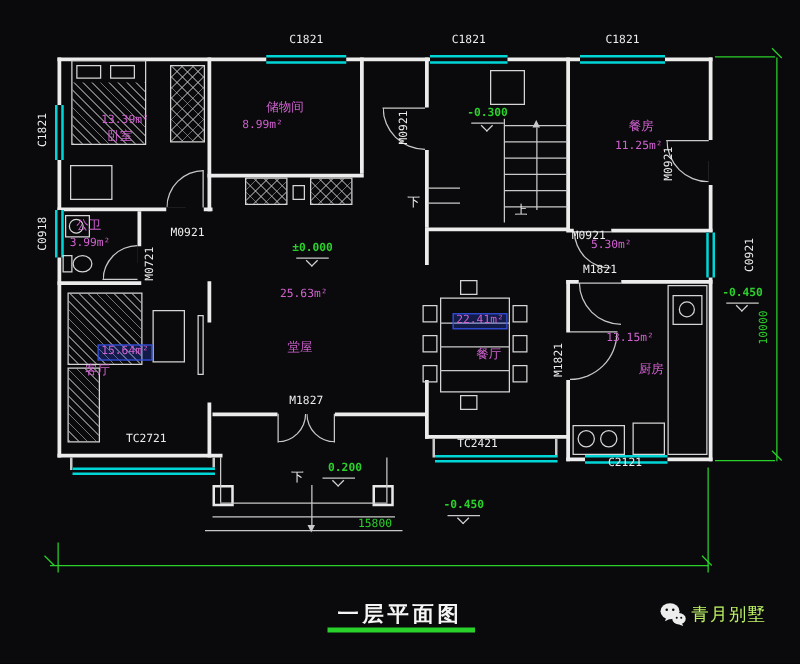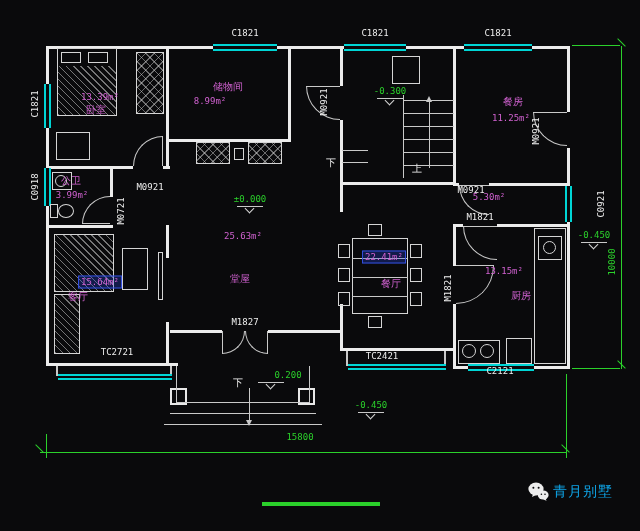--- a/index.html
+++ b/index.html
@@ -25,27 +25,27 @@
   .tickg { position:absolute; width:11px; height:1px; background:#2bd12b; transform:rotate(45deg); }
   .vmark { position:absolute; width:7px; height:7px; border-left:1px solid #d5d5d5; border-bottom:1px solid #d5d5d5; transform:rotate(-45deg); }
   .tri-up   { position:absolute; width:0; height:0; border-left:3px solid transparent; border-right:3px solid transparent; border-bottom:6px solid #c9c9c9; }
   .tri-down { position:absolute; width:0; height:0; border-left:3px solid transparent; border-right:3px solid transparent; border-top:6px solid #c9c9c9; }
   
   .lbl { position:absolute; transform:translate(-50%,-50%); white-space:nowrap; line-height:1; }
   .lbl.vert { transform:translate(-50%,-50%) rotate(-90deg); }
   .code { color:#ededed; font-size:9px;  font-family:"DejaVu Sans Mono", monospace; }
   .room { color:#d061d0; font-size:10px; }
   .area { color:#d061d0; font-size:9px;  font-family:"DejaVu Sans Mono", monospace; }
-  .elev { color:#2bd12b; font-size:9px;  font-family:"DejaVu Sans Mono", monospace; }
+  .elev { color:#2bd12b; font-size:9px;  font-family:"DejaVu Sans Mono", monospace;font-weight:bold; }
   .dim  { color:#2bd12b; font-size:9px;  font-family:"DejaVu Sans Mono", monospace; }
   .zh-w { color:#ededed; font-size:10px; }
   .sel  { border:1px solid #3350e0; background:rgba(40,70,220,.30); padding:1px 2px; }
   .title{ position:absolute; transform:translate(-50%,-50%); color:#f5f5f5; font-size:17px; font-weight:700; letter-spacing:3px; }
   .underbar { position:absolute; background:#2bd12b; }
-  .wm-text  { position:absolute; transform:translateY(-50%); color:#0ea5e9; font-size:14px; letter-spacing:1px; }
+  .wm-text  { position:absolute; transform:translateY(-50%); color:#bef264; font-size:14px; letter-spacing:1px; }
 </style>
 </head>
 <body>
 
 <div class="plan">
 
   <div class="wall" style="left:46px;top:46px;width:524px;height:3px"></div>
   <div class="wall" style="left:46px;top:46px;width:3px;height:182px"></div>
   <div class="wall" style="left:46px;top:228px;width:3px;height:138px"></div>
   <div class="wall" style="left:46px;top:363px;width:132px;height:3px"></div>
@@ -224,46 +224,47 @@
   <div class="vmark" style="left:386px;top:97px"></div>
 
   <span class="lbl elev" style="left:250px;top:199px">±0.000</span>
   <div class="thin" style="left:237px;top:206px;width:26px;height:1px"></div>
   <div class="vmark" style="left:246px;top:205px"></div>
 
   <span class="lbl elev" style="left:594px;top:235px">-0.450</span>
   <div class="thin" style="left:581px;top:242px;width:26px;height:1px"></div>
   <div class="vmark" style="left:590px;top:241px"></div>
 
-  <span class="lbl elev" style="left:288px;top:375px">0.200</span>
+  <span class="lbl elev" style="left:276px;top:375px">0.200</span>
   <div class="thin" style="left:258px;top:382px;width:26px;height:1px"></div>
   <div class="vmark" style="left:267px;top:381px"></div>
 
   <span class="lbl elev" style="left:371px;top:405px">-0.450</span>
   <div class="thin" style="left:358px;top:412px;width:26px;height:1px"></div>
   <div class="vmark" style="left:367px;top:411px"></div>
 
   <span class="lbl zh-w" style="left:331px;top:163px">下</span>
   <span class="lbl zh-w" style="left:417px;top:169px">上</span>
   <span class="lbl zh-w" style="left:238px;top:383px">下</span>
 
   <div class="gline" style="left:40px;top:452px;width:527px;height:1px"></div>
   <div class="tickg" style="left:34px;top:448px"></div>
   <div class="tickg" style="left:560px;top:448px"></div>
   <div class="gline" style="left:46px;top:434px;width:1px;height:24px"></div>
   <div class="gline" style="left:566px;top:374px;width:1px;height:84px"></div>
-  <span class="lbl dim" style="left:300px;top:437px">15800</span>
+  <span class="lbl dim" style="left:300px;top:420px">15800</span>
 
   <div class="gline" style="left:621px;top:46px;width:1px;height:323px"></div>
   <div class="tickg" style="left:616px;top:42px"></div>
   <div class="tickg" style="left:616px;top:364px"></div>
   <div class="gline" style="left:572px;top:45px;width:48px;height:1px"></div>
   <div class="gline" style="left:572px;top:368px;width:48px;height:1px"></div>
   <span class="lbl dim vert" style="left:612px;top:262px">10000</span>
 
+  <span class="title" style="left:320px;top:491px">一层平面图</span>
   <div class="underbar" style="left:262px;top:502px;width:118px;height:4px"></div>
 
   <svg style="position:absolute;left:528px;top:482px" width="21" height="19" viewBox="0 0 21 19">
     <ellipse cx="8" cy="7" rx="7.6" ry="6.4" fill="#ededed"></ellipse>
     <path d="M5 12 L4 15 L8 13 Z" fill="#ededed"></path>
     <circle cx="5.4" cy="5.8" r="1" fill="#0a0a0c"></circle>
     <circle cx="10.6" cy="5.8" r="1" fill="#0a0a0c"></circle>
     <ellipse cx="15.2" cy="13" rx="5.4" ry="4.6" fill="#ededed"></ellipse>
     <path d="M17.5 16.5 L18.6 18.8 L15.2 17.5 Z" fill="#ededed"></path>
     <circle cx="13.4" cy="12.2" r="0.8" fill="#0a0a0c"></circle>

